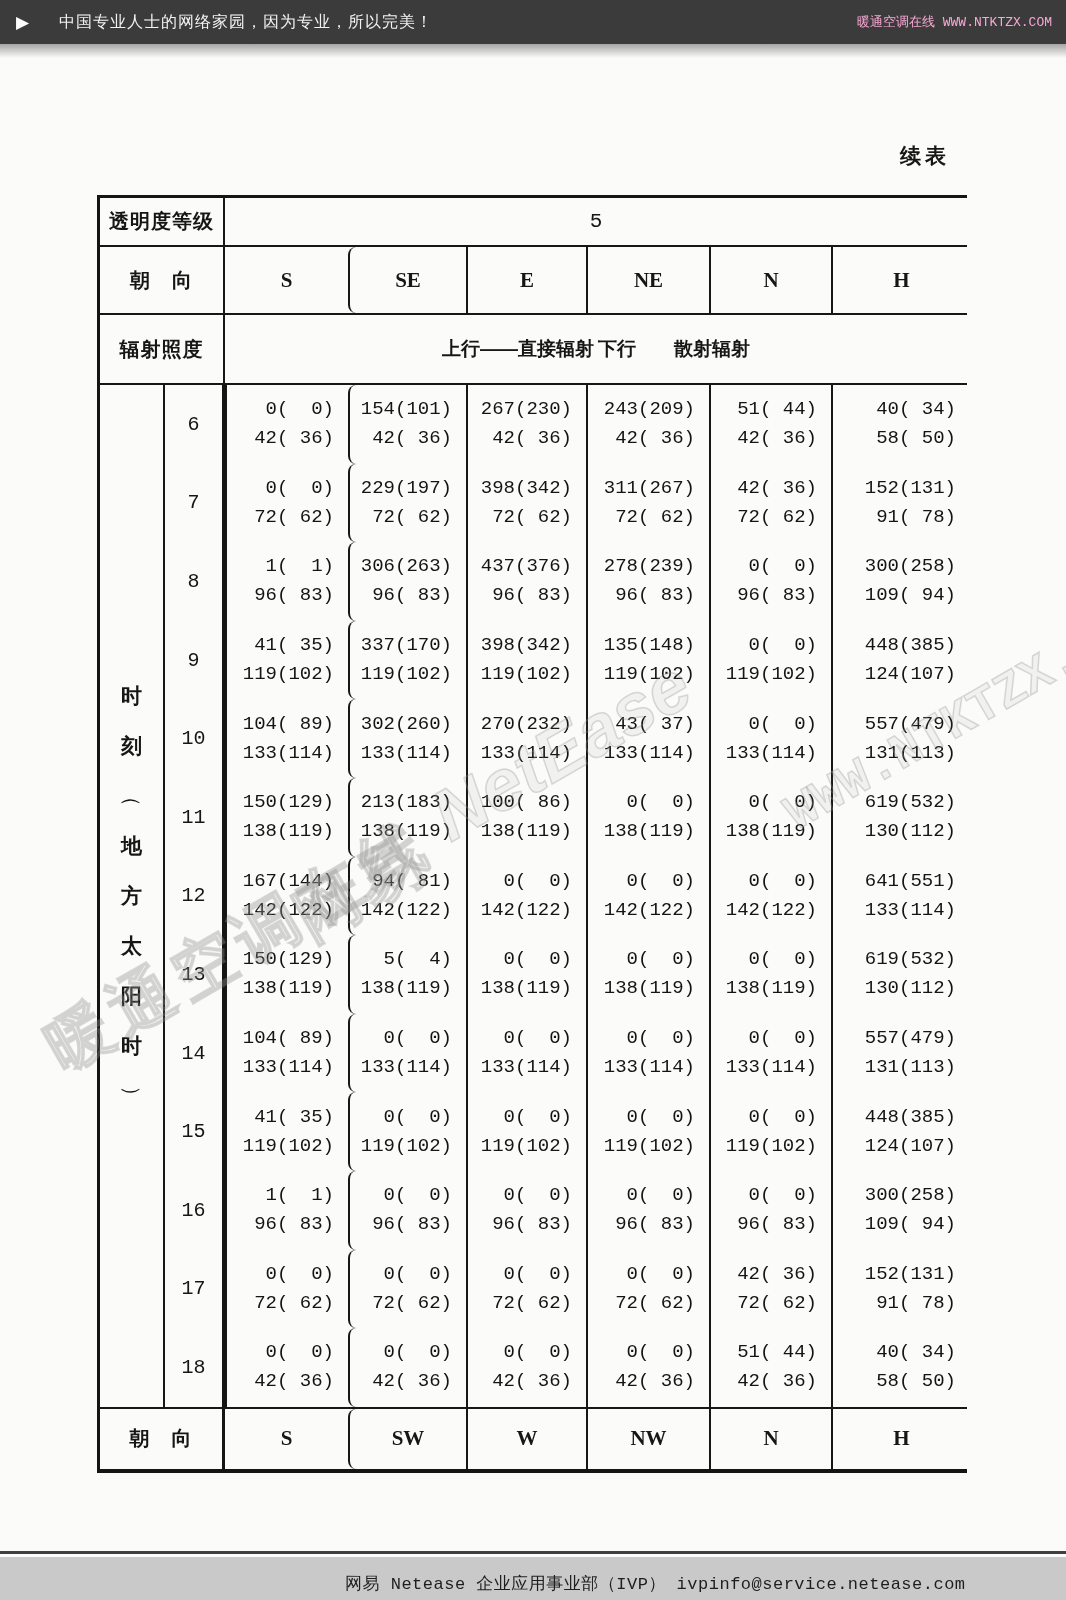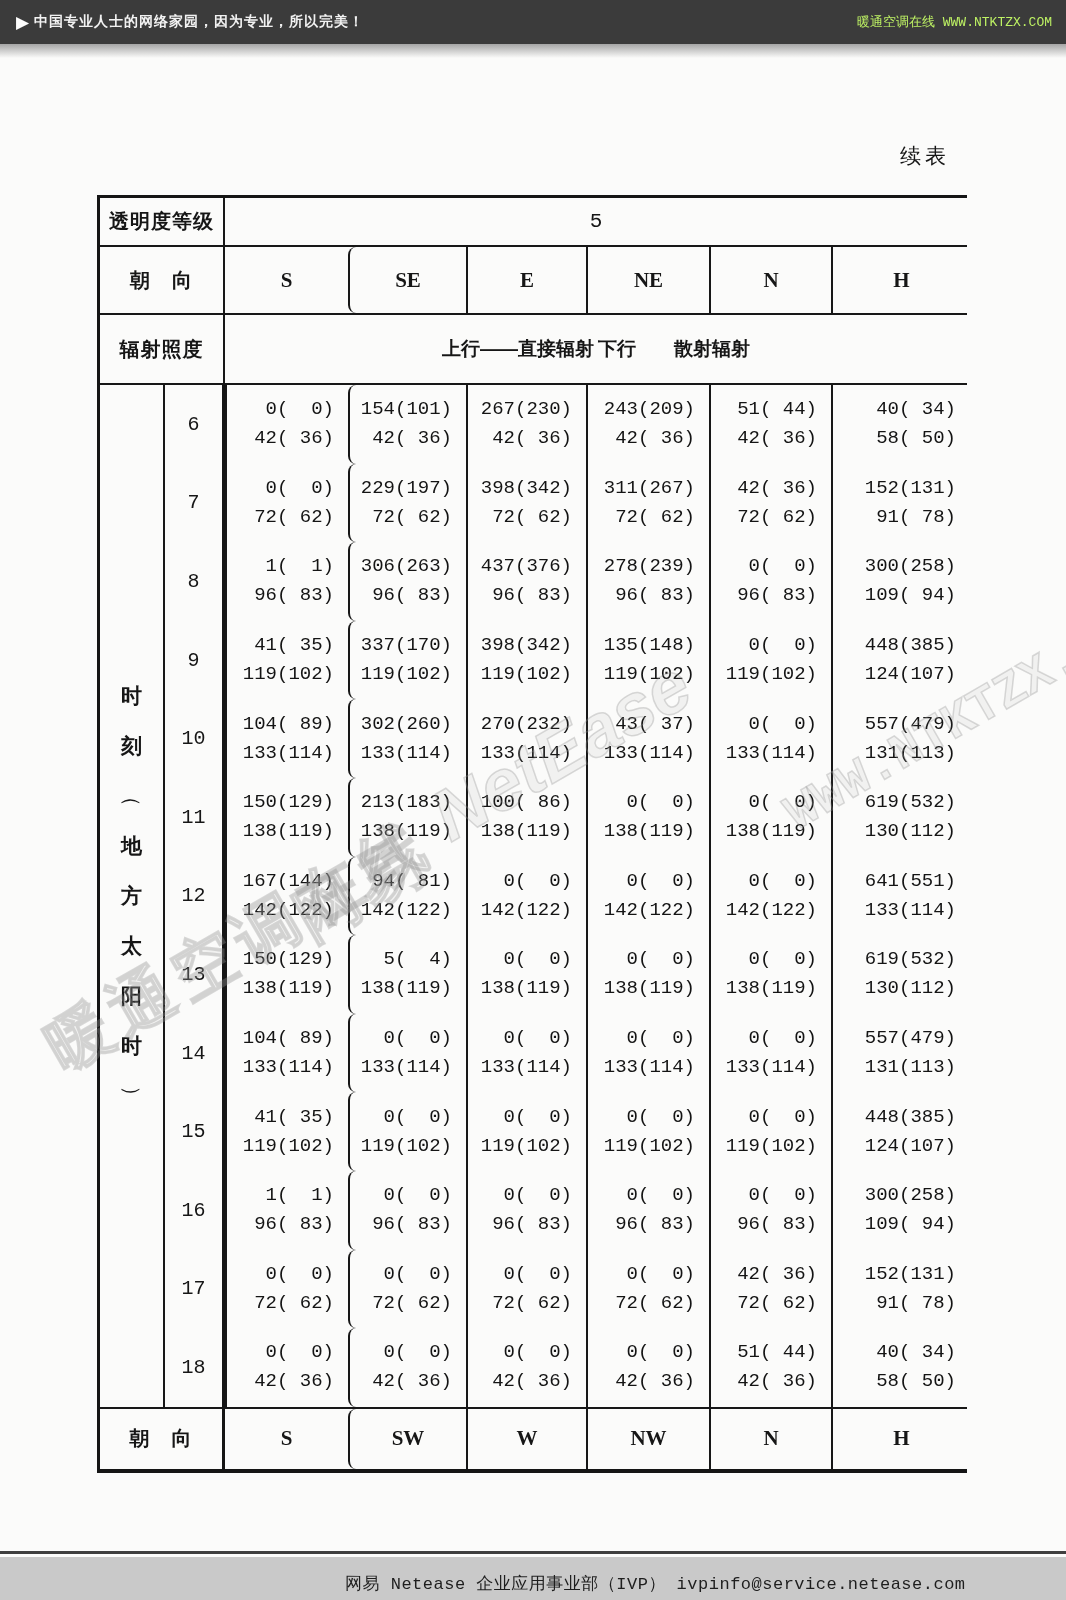--- a/index.html
+++ b/index.html
@@ -9,30 +9,30 @@
     font-family:"Liberation Sans",sans-serif;
     color:#161616;
   }
   
   .topbar{
     position:absolute;left:0;top:0;width:1066px;height:44px;
     background:#3b3b3b;display:flex;align-items:center;box-sizing:border-box;
     z-index:10;
   }
   .topbar .play{color:#fdfdfd;font-size:17px;margin-left:16px;line-height:1;}
-  .topbar .slogan{color:#f2f2f2;font-size:14px;margin-left:5px;letter-spacing:1px;font-weight:700;}
-  .topbar .site{color:#bef264;font-size:13px;margin-left:auto;margin-right:14px;font-family:"Liberation Mono",monospace;padding-left:28px;}
+  .topbar .slogan{color:#f2f2f2;font-size:16px;margin-left:30px;letter-spacing:1px;font-weight:400;}
+  .topbar .site{color:#f9a8d4;font-size:13px;margin-left:auto;margin-right:14px;font-family:"Liberation Mono",monospace;padding-left:28px;}
   .topbar-fade{
     position:absolute;left:0;top:44px;width:1066px;height:14px;
     background:linear-gradient(#a5a5a5,#fbfbfa);z-index:9;
   }
   
   .continued{
     position:absolute;top:142px;right:116px;
-    font-size:21px;font-weight:400;letter-spacing:4px;z-index:4;
+    font-size:21px;font-weight:700;letter-spacing:4px;z-index:4;
   }
   
   .wm{
     position:absolute;z-index:6;pointer-events:none;white-space:nowrap;
     font-weight:700;color:rgba(120,120,120,0.07);
     -webkit-text-stroke:1.5px rgba(150,150,150,0.34);
     transform:rotate(-30deg);transform-origin:left center;
   }
   .wm1{left:438px;top:780px;font-size:72px;font-style:italic;}
   .wm2{left:790px;top:790px;font-size:50px;font-family:"Liberation Mono",monospace;}

